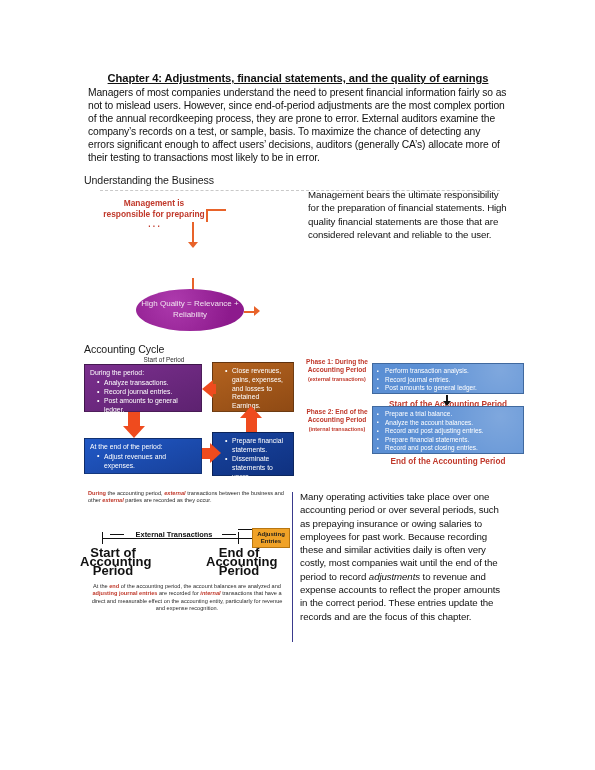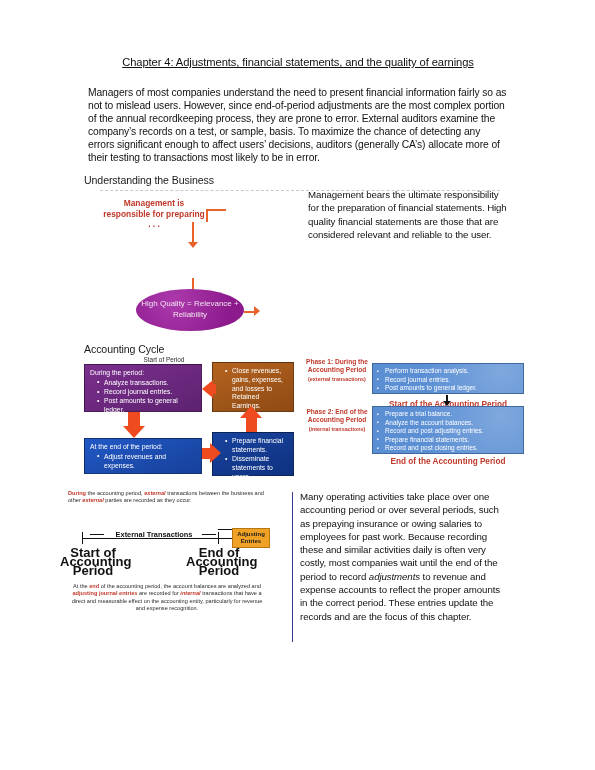--- a/index.html
+++ b/index.html
@@ -18,25 +18,25 @@
   .page {
     position: absolute;
     inset: 0;
     background: #ffffff;
   }
 
   
   .chapter-title {
     position: absolute;
     left: 88px;
-    top: 56px;
+    top: 72px;
     width: 420px;
     text-align: center;
     font-size: 11.2px;
-    font-weight: normal;
+    font-weight: bold;
     text-decoration: underline;
     letter-spacing: -0.1px;
   }
   .intro-para {
     position: absolute;
     left: 88px;
     top: 86px;
     width: 420px;
     font-size: 10.3px;
     line-height: 13.1px;
@@ -214,21 +214,21 @@
   #panel-a { top: 11px; width: 152px; height: 31px; }
   #panel-b { top: 54px; width: 152px; height: 48px; }
   #panel-arrow { position: absolute; left: 146px; top: 43px; width: 1.6px; height: 8px; background: #111; }
   #panel-arrow-head {
     position: absolute; left: 143px; top: 49px; width: 0; height: 0;
     border-left: 4px solid transparent; border-right: 4px solid transparent;
     border-top: 5px solid #111;
   }
 
   
-  .tl-fig { position: absolute; left: 68px; top: 488px; width: 200px; height: 145px; }
+  .tl-fig { position: absolute; left: 88px; top: 488px; width: 200px; height: 145px; }
   .tl-caption {
     position: absolute; left: 0; width: 198px;
     font-size: 5.6px; line-height: 7.4px; color: #2b2b2b; text-align: center;
   }
   #tl-cap-top { top: 2px; text-align: left; }
   #tl-cap-bottom { top: 95px; }
   .em-red { color: #c0392b; font-weight: bold; }
   .em-red-i { color: #c0392b; font-style: italic; font-weight: bold; }
   #tl-axis { position: absolute; left: 14px; top: 50px; width: 166px; height: 1.4px; background: #111; }
   #tl-tick-l { position: absolute; left: 14px; top: 44px; width: 1.4px; height: 12px; background: #111; }

